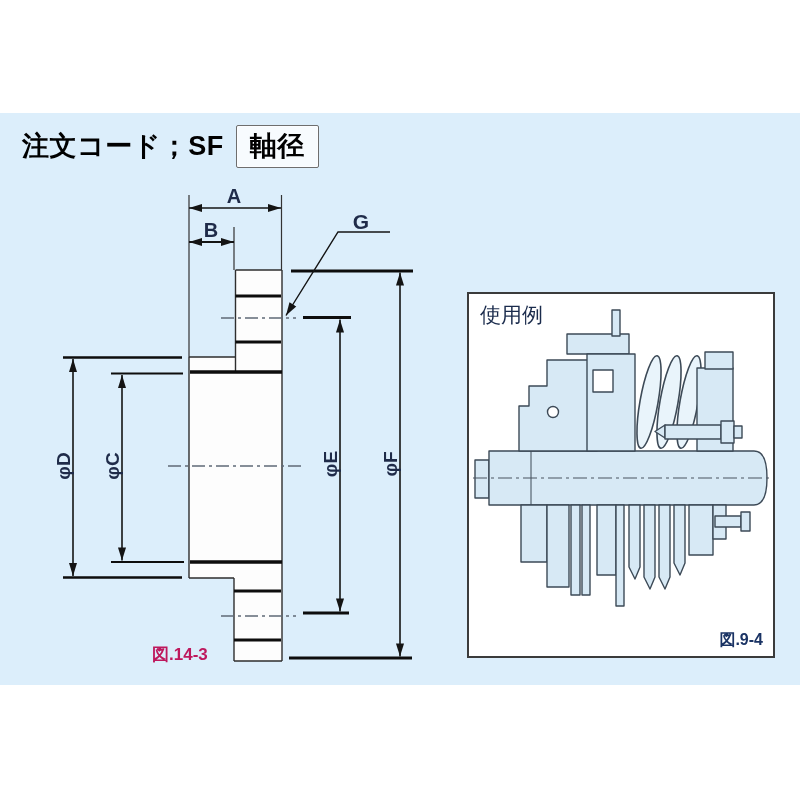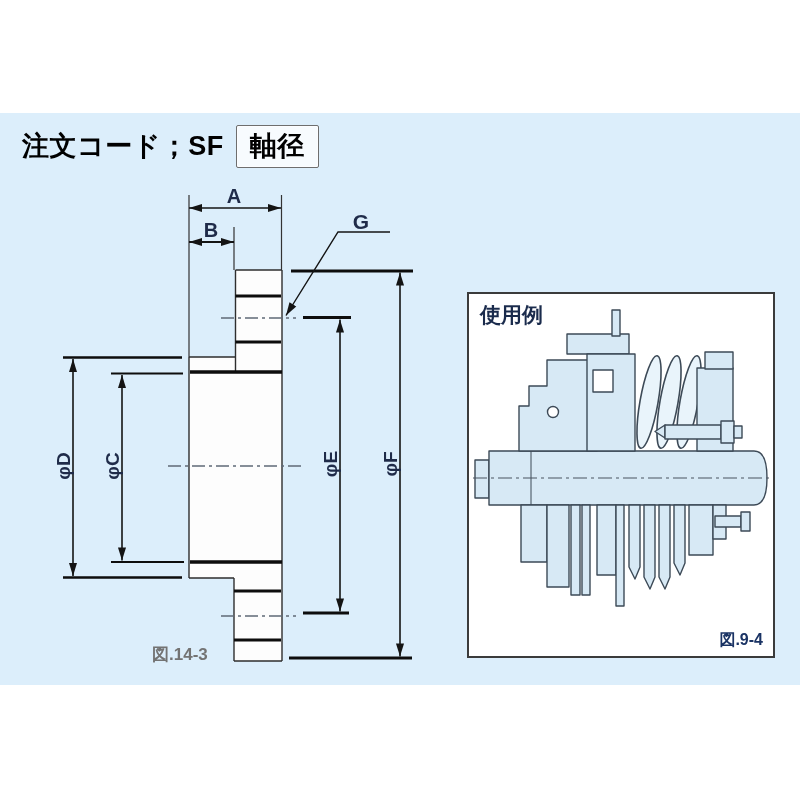--- a/index.html
+++ b/index.html
@@ -22,29 +22,29 @@
     display:inline-block;margin:0 12px;padding:2px 13px 3px;
     border:1px solid #6e6e6e;border-radius:2px;background:#f7fbfe;
     box-shadow:0 0 0 1px rgba(255,255,255,.6) inset;
   }
   .drawing-svg{position:absolute;left:0;top:0;width:800px;height:800px;}
   .dim-label{font-family:"Liberation Sans",sans-serif;font-size:20px;font-weight:bold;fill:#1f2b49;}
   .dim-label-g{font-size:21px;}
   .dim-label-phi{font-size:19px;}
   .fig-label{
     position:absolute;left:152px;top:643px;
-    font-size:17px;font-weight:600;color:#737373;
+    font-size:17px;font-weight:600;color:#be185d;
   }
   .usage-box{
     position:absolute;left:467px;top:292px;width:308px;height:366px;
     box-sizing:border-box;border:2px solid #3b3b3b;background:#ffffff;
   }
   .usage-title{
     position:absolute;left:11px;top:7px;
-    font-size:21px;font-weight:bold;color:#1a2b4c;
+    font-size:21px;font-weight:normal;color:#1a2b4c;
   }
   .usage-fig-label{
     position:absolute;right:10px;bottom:5px;
     font-size:16px;font-weight:600;color:#1a3364;margin-left:8px;
   }
   .seal-svg{position:absolute;left:0;top:0;width:304px;height:362px;}
 </style>
 </head>
 <body>
 

